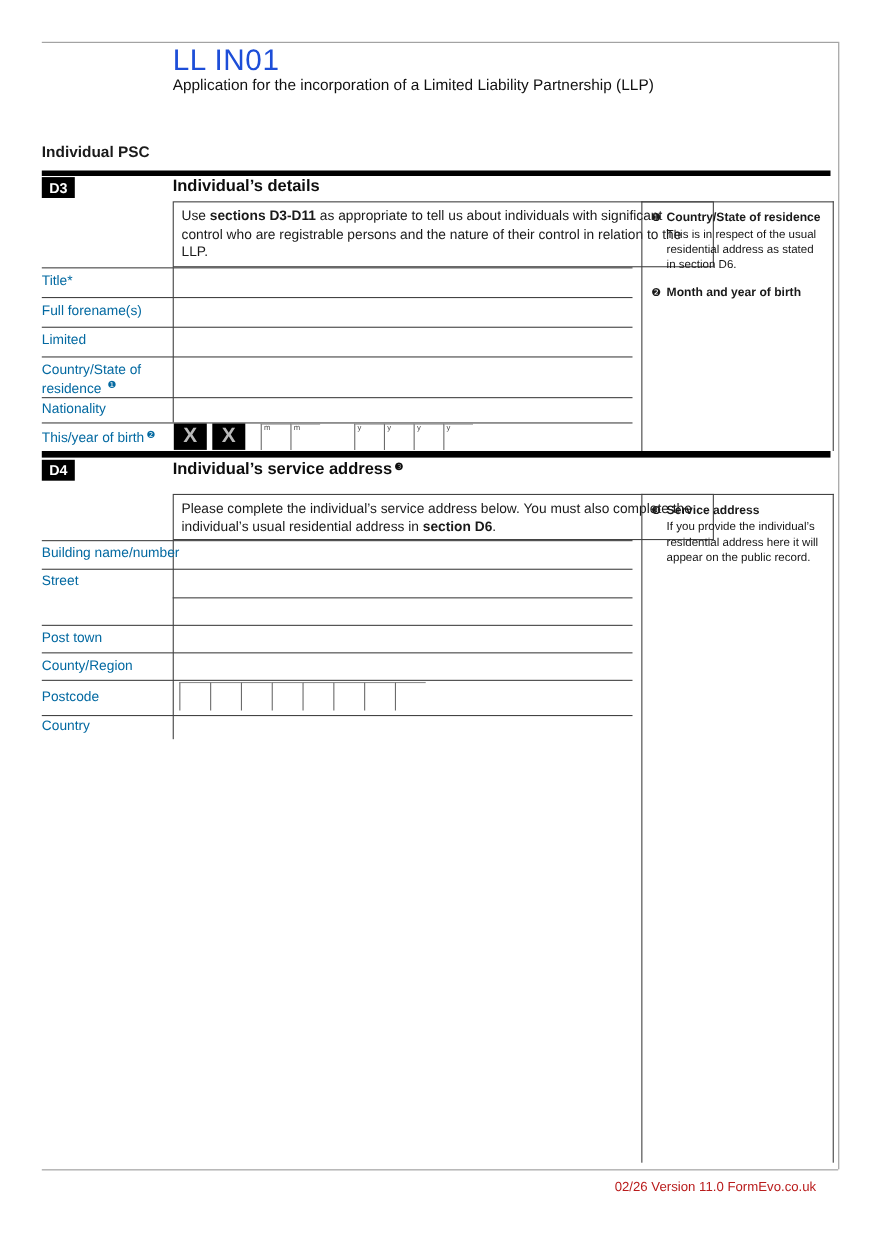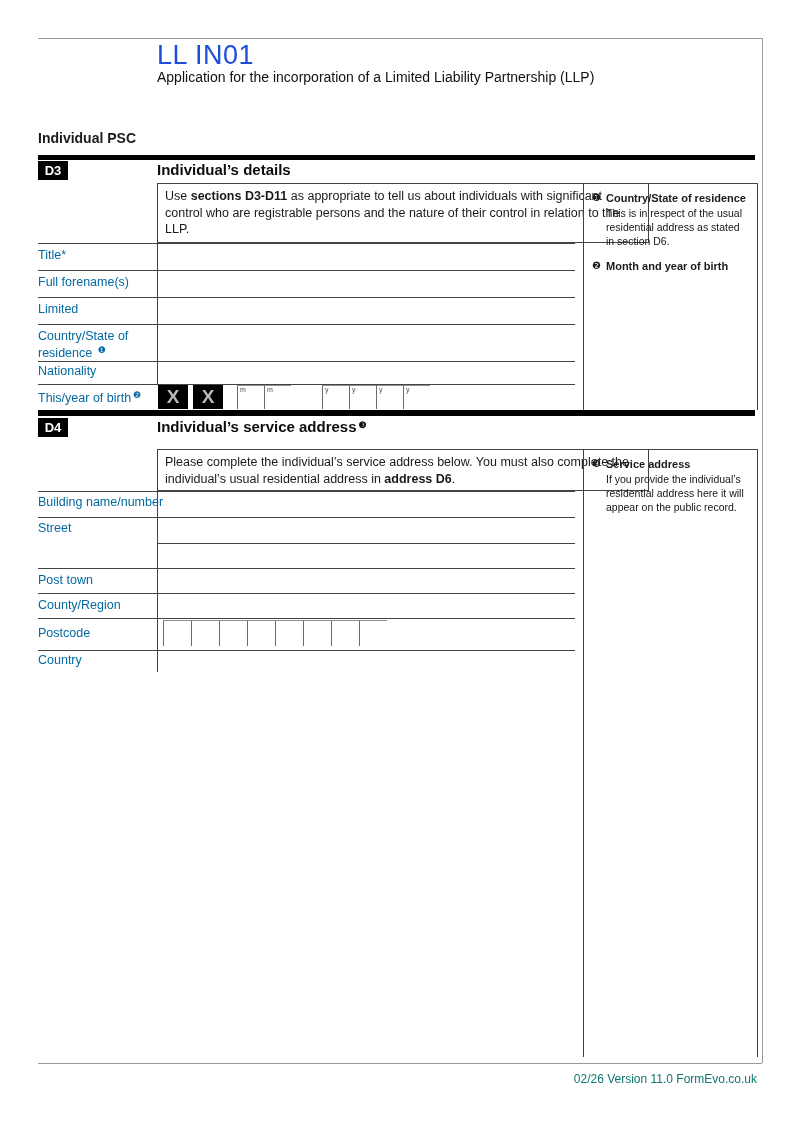--- a/index.html
+++ b/index.html
@@ -34,21 +34,21 @@
 
   .field-label{position:absolute;left:38px;font-size:12.5px;line-height:1.25;color:#0369a1;}
   .field-area{position:absolute;background:transparent;}
 
   .xbox{position:absolute;width:30px;height:24px;background:#000;color:#b9b9b9;
         font-size:19px;font-weight:bold;text-align:center;line-height:24px;}
   .comb{position:absolute;border-left:1px solid #6b6b6b;border-top:1px solid #8f8f8f;
         box-sizing:border-box;}
   .comb .hint{font-size:7px;color:#4a4a4a;position:absolute;left:2px;top:0px;line-height:8px;}
 
-  .footer{position:absolute;right:43px;top:1072px;font-size:12px;color:#0f766e;}
+  .footer{position:absolute;right:58px;top:1072px;font-size:12px;color:#b91c1c;}
 </style>
 </head>
 <body>
 
 <div id="page">
 
   <div class="hline page" style="left:38px;top:38px;width:724px;"></div>
   <div class="vline page" style="left:762px;top:38px;height:1025px;"></div>
   <div class="hline page" style="left:38px;top:1063px;width:724px;"></div>
 
@@ -119,21 +119,21 @@
     <div class="note">
       <span class="note-marker">❷</span>
       <div class="note-title">Month and year of birth</div>
     </div>
   </div>
 
   <div class="bar" style="top:410px;height:6px;"></div>
   <div class="badge" style="top:418px;">D4</div>
   <div class="sec-heading" style="top:418px;"><span>Individual’s service address</span><span class="sup-marker">❸</span></div>
 
-  <div class="intro-box" style="top:449px;height:42px;"><span>Please complete the individual’s service address below. You must also complete the individual’s usual residential address in </span><b>address D6</b><span>.</span></div>
+  <div class="intro-box" style="top:449px;height:42px;"><span>Please complete the individual’s service address below. You must also complete the individual’s usual residential address in </span><b>section D6</b><span>.</span></div>
 
   <div class="hline" style="left:38px;top:491px;width:537px;"></div>
   <div class="hline" style="left:38px;top:517px;width:537px;"></div>
   <div class="hline" style="left:157px;top:543px;width:418px;"></div>
   <div class="hline" style="left:38px;top:568px;width:537px;"></div>
   <div class="hline" style="left:38px;top:593px;width:537px;"></div>
   <div class="hline" style="left:38px;top:618px;width:537px;"></div>
   <div class="hline" style="left:38px;top:650px;width:537px;"></div>
   <div class="vline" style="left:157px;top:491px;height:181px;"></div>
 

